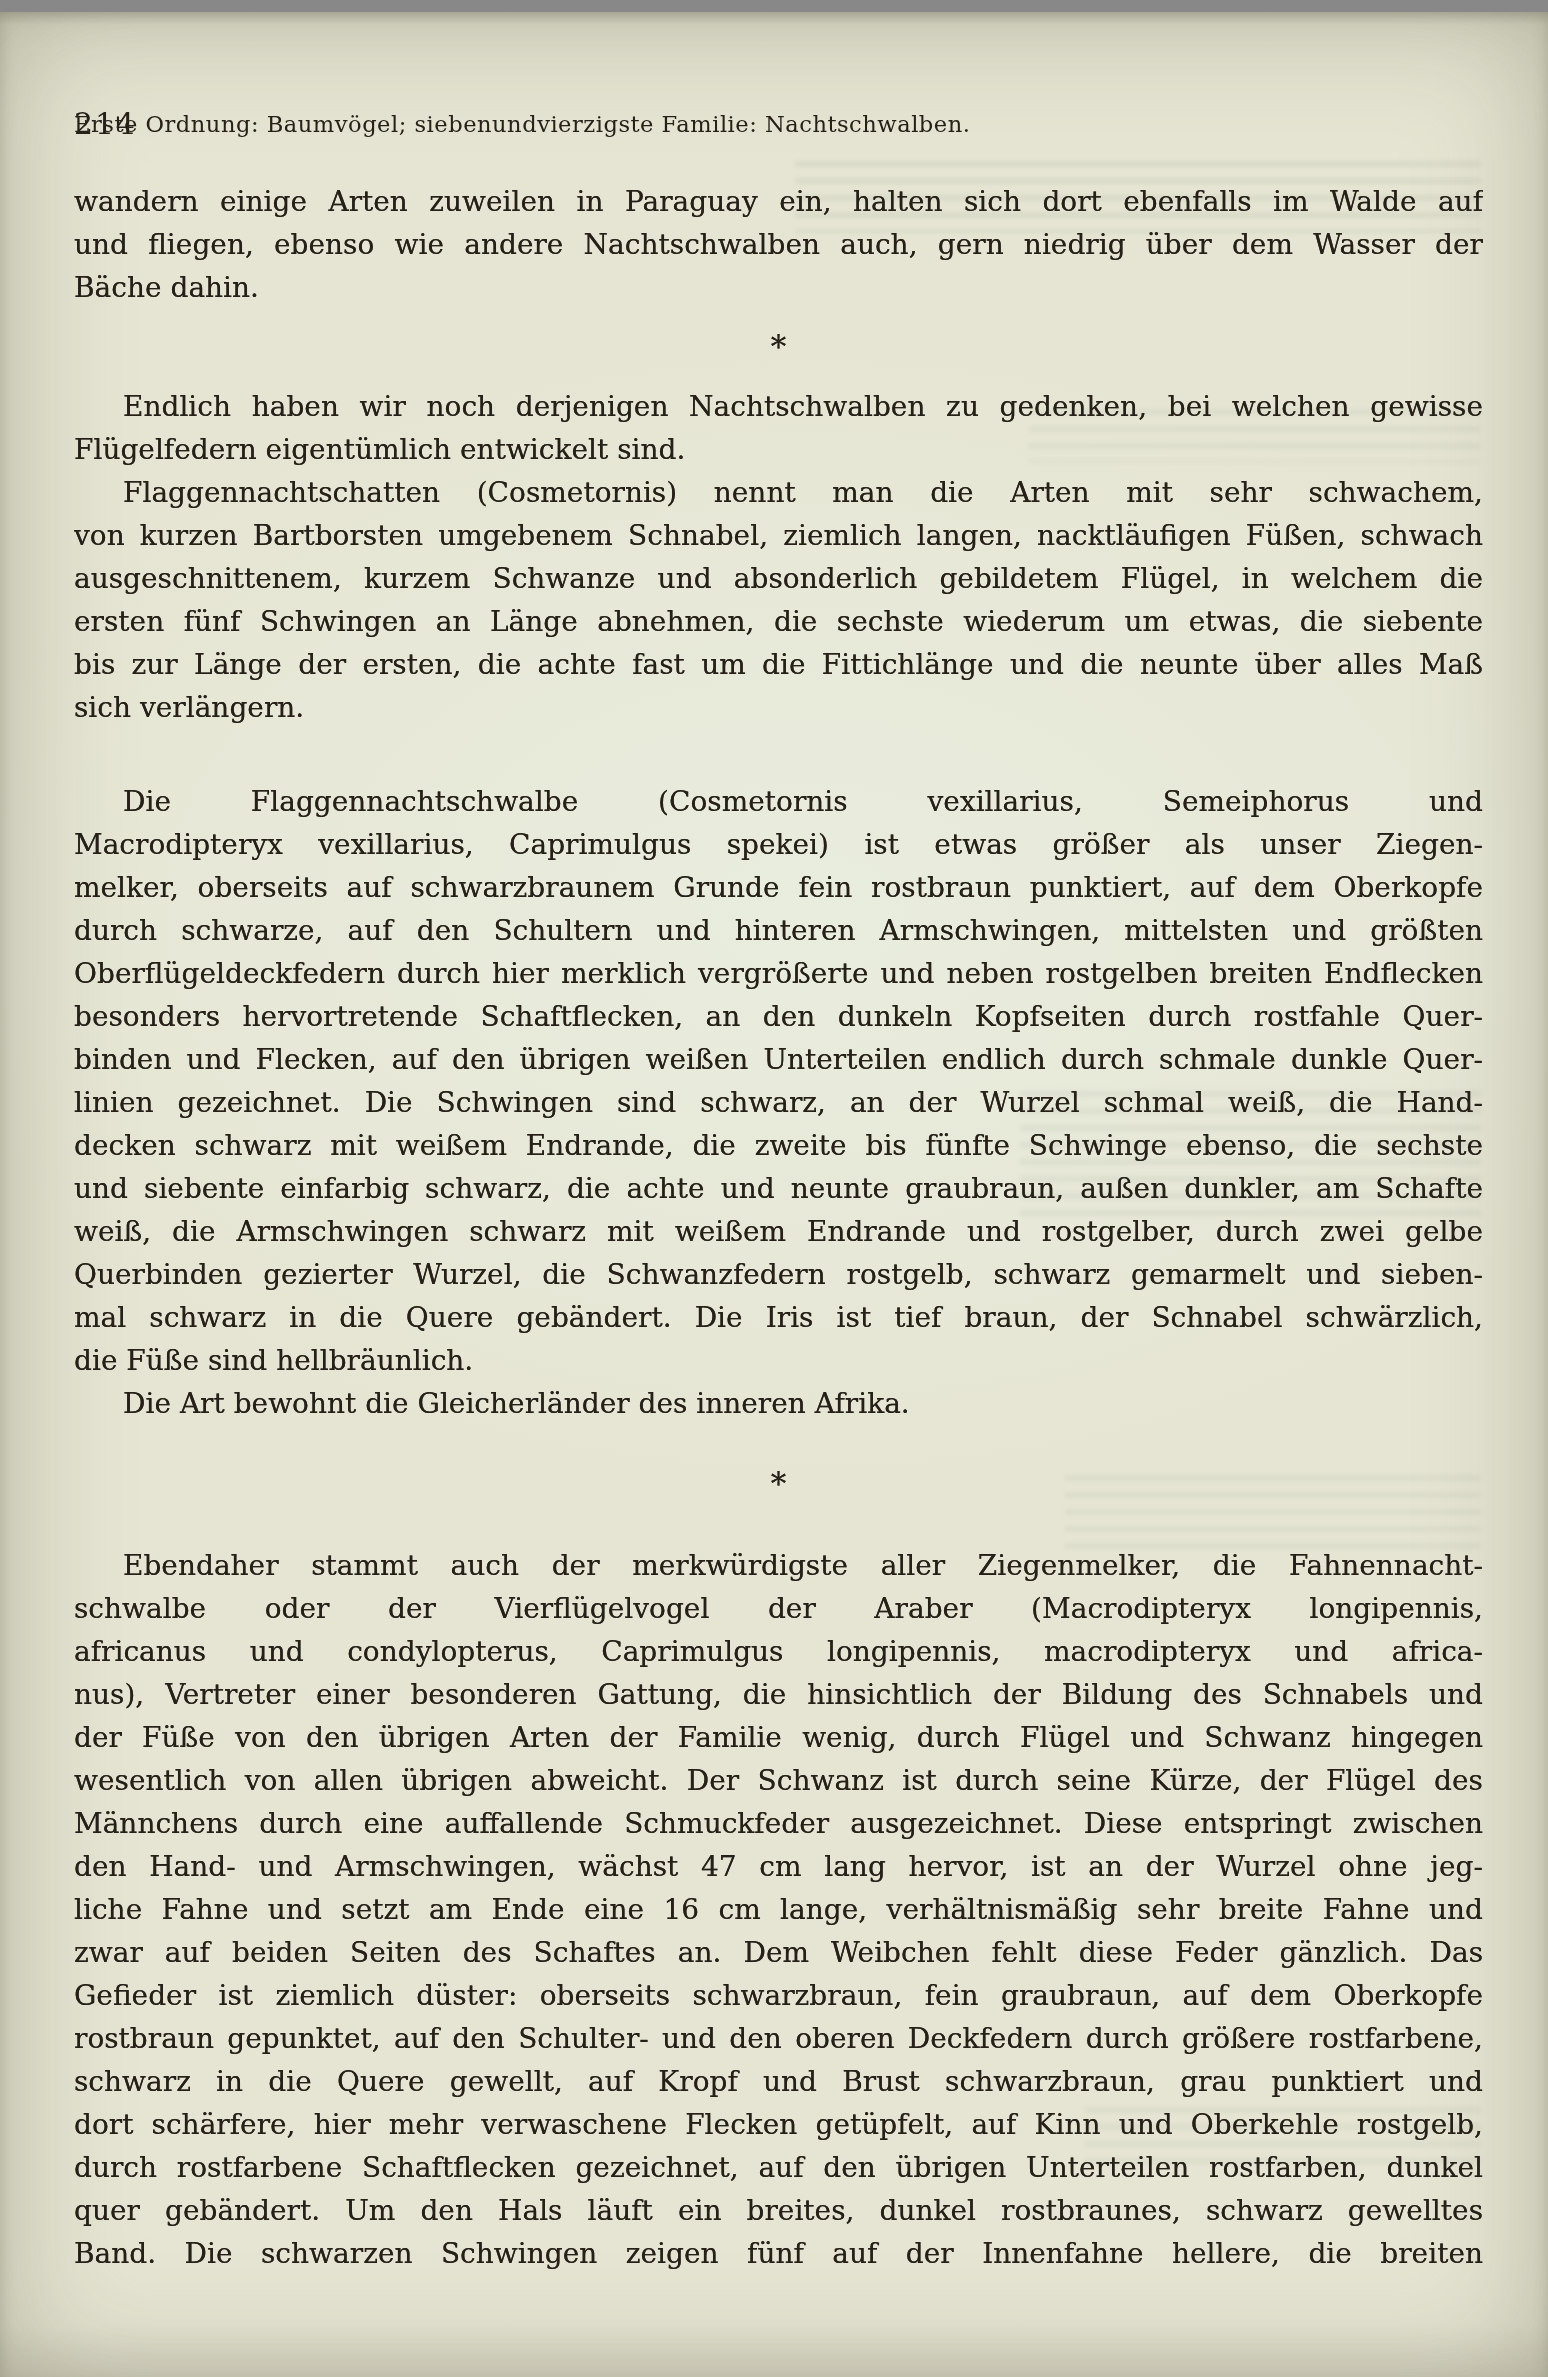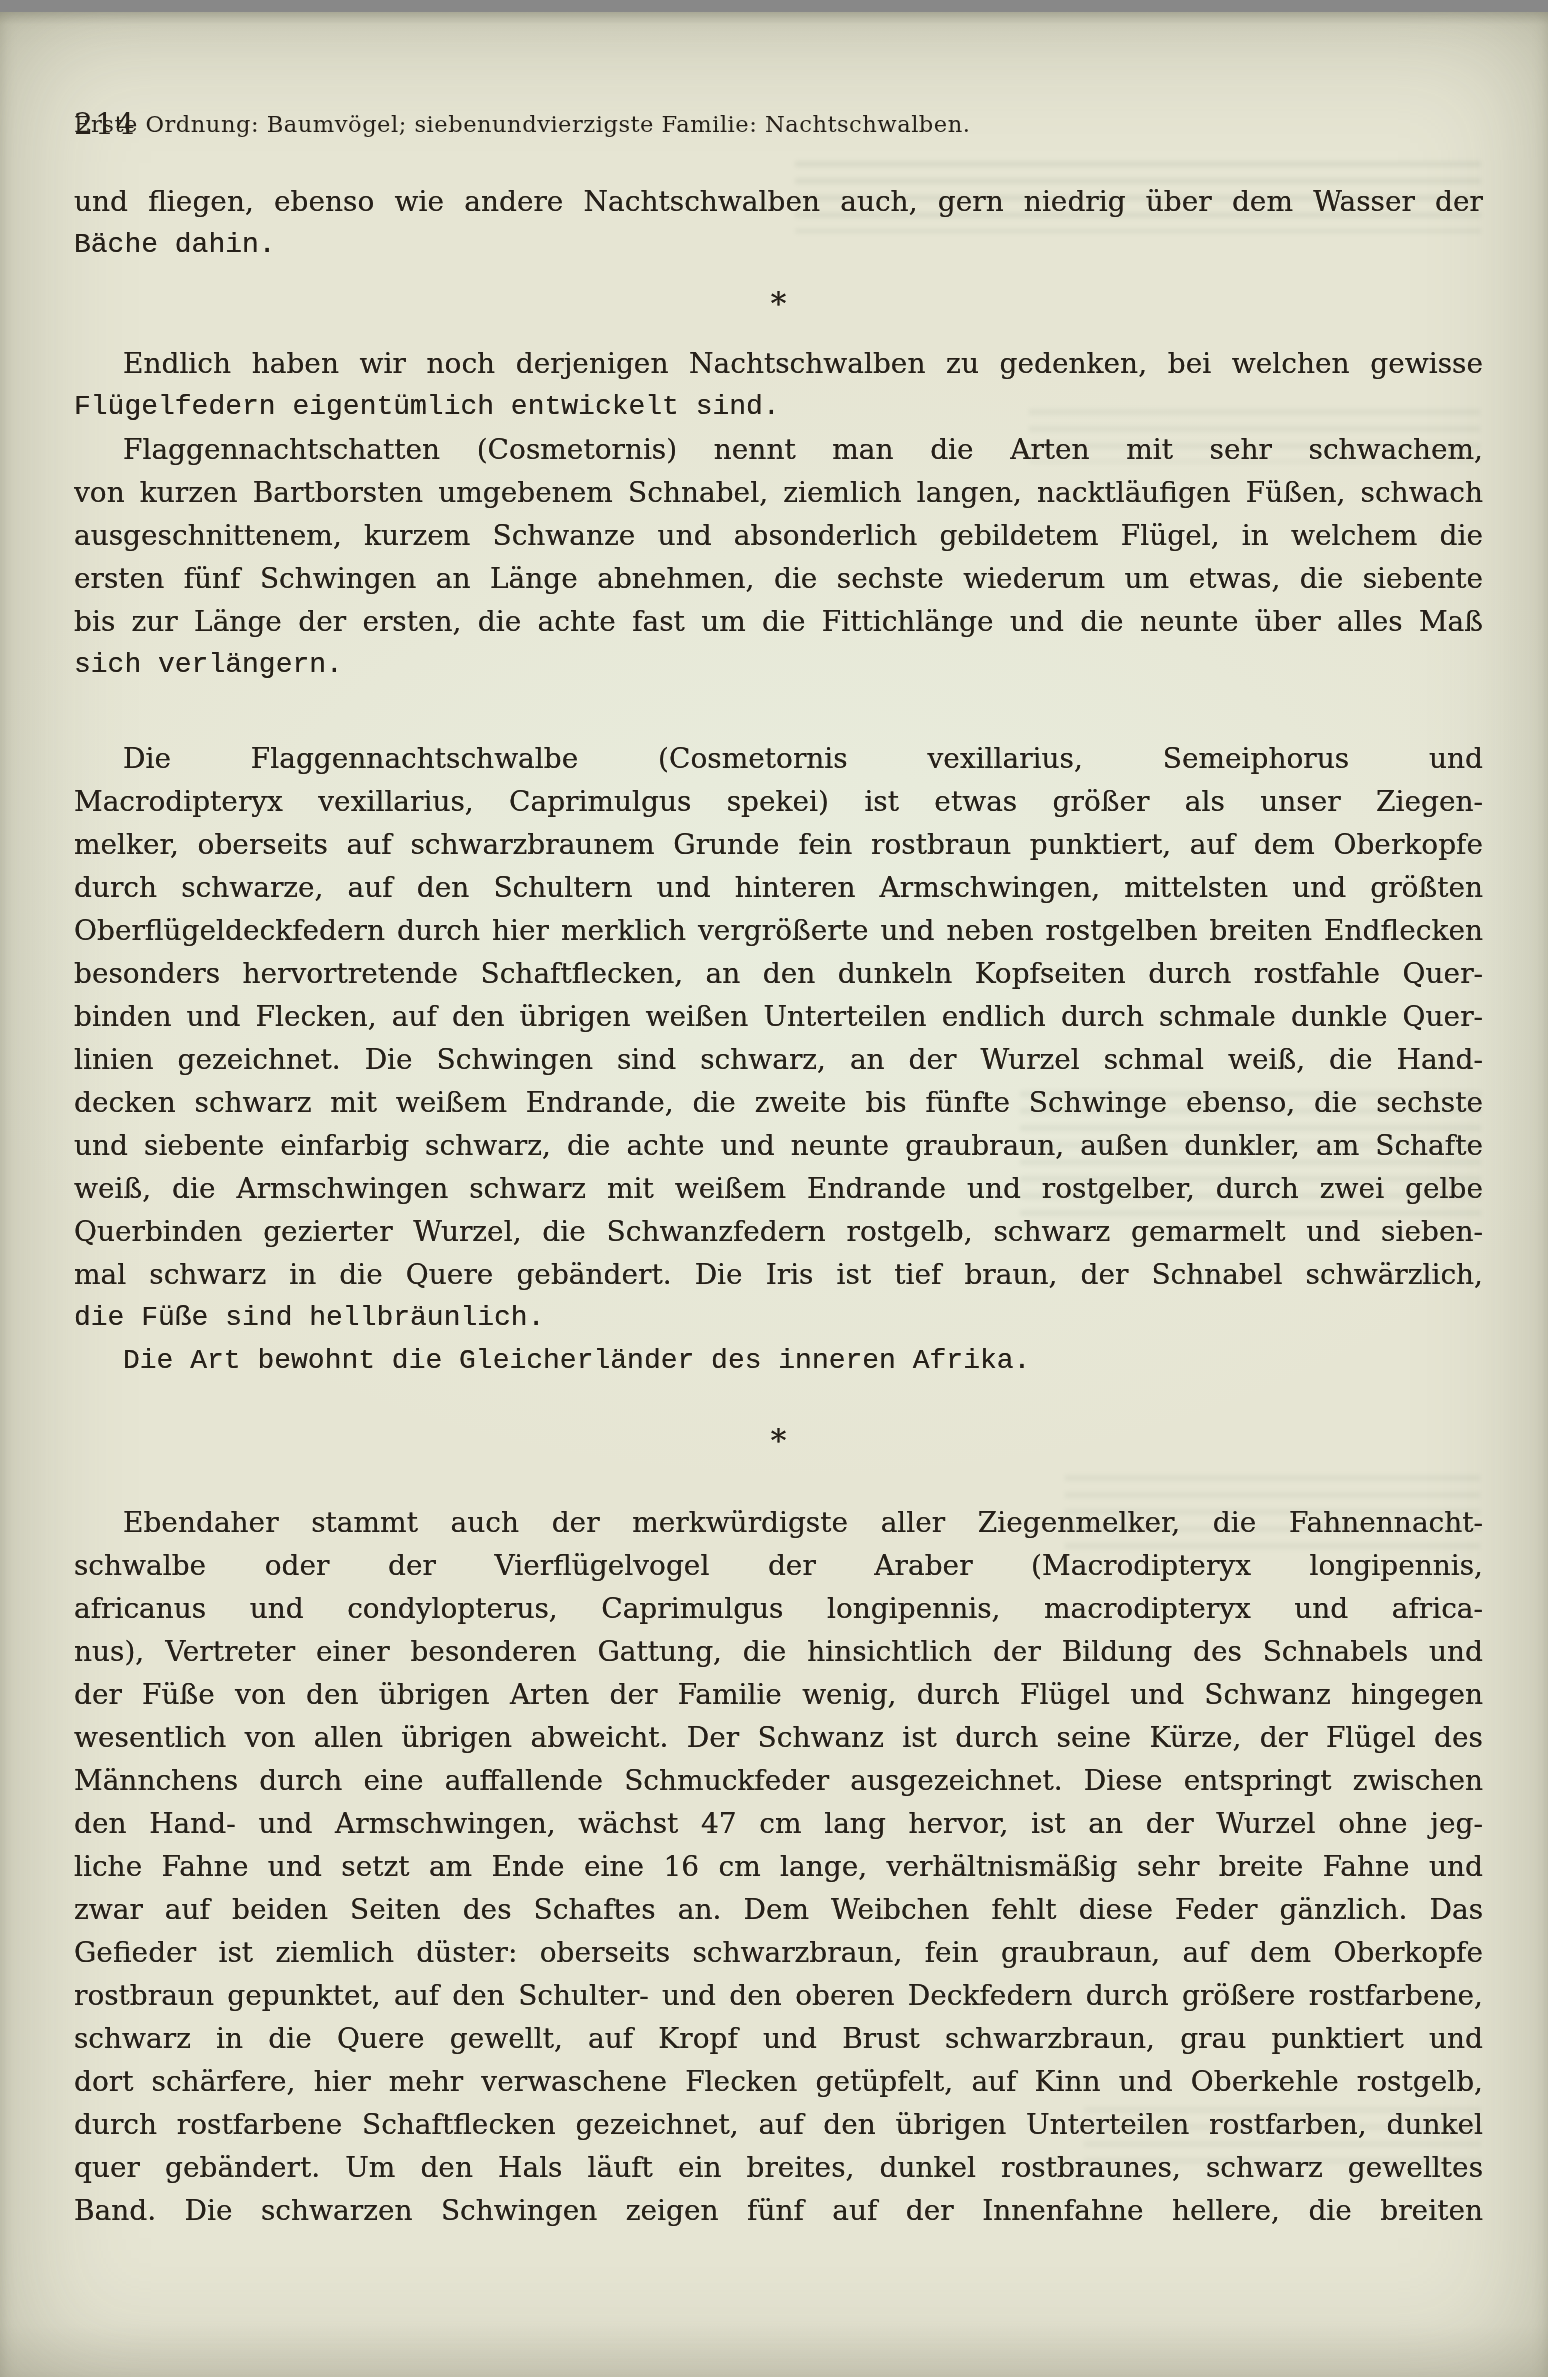--- a/index.html
+++ b/index.html
@@ -56,21 +56,21 @@
     line-height: 43px;
     text-shadow: 0 0 0.5px rgba(38,32,25,0.8);
   }
   .line {
     text-align: justify;
     text-align-last: justify;
     height: 43px;
     overflow: hidden;
     white-space: nowrap; 
   }
-  .line.last { text-align-last: left; font-family: Liberation Mono, monospace; }
+  .line.last { text-align-last: left; }
   .line.indent { text-indent: 49px; }
   .sep {
     display: flex;
     align-items: center;
     justify-content: center;
     font-size: 31px;
   }
   .sep.s1 { height: 76px; }
   .sep.s2 { height: 119px; }
   .vgap { height: 51px; }
@@ -83,20 +83,21 @@
   <div class="ghost g2"></div>
   <div class="ghost g3"></div>
   <div class="ghost g4"></div>
   <div class="ghost g5"></div>
 
   <div class="pagenum">214</div>
   <div class="header">Erste Ordnung: Baumvögel; siebenundvierzigste Familie: Nachtschwalben.</div>
 
   <div class="text">
     <div class="para">
+        <div class="line">wandern einige Arten zuweilen in Paraguay ein, halten sich dort ebenfalls im Walde auf</div>
         <div class="line">und fliegen, ebenso wie andere Nachtschwalben auch, gern niedrig über dem Wasser der</div>
         <div class="line last">Bäche dahin.</div>
       </div>
 
     <div class="sep s1">
       <span>*</span>
     </div>
 
     <div class="para">
         <div class="line indent">Endlich haben wir noch derjenigen Nachtschwalben zu gedenken, bei welchen gewisse</div>

